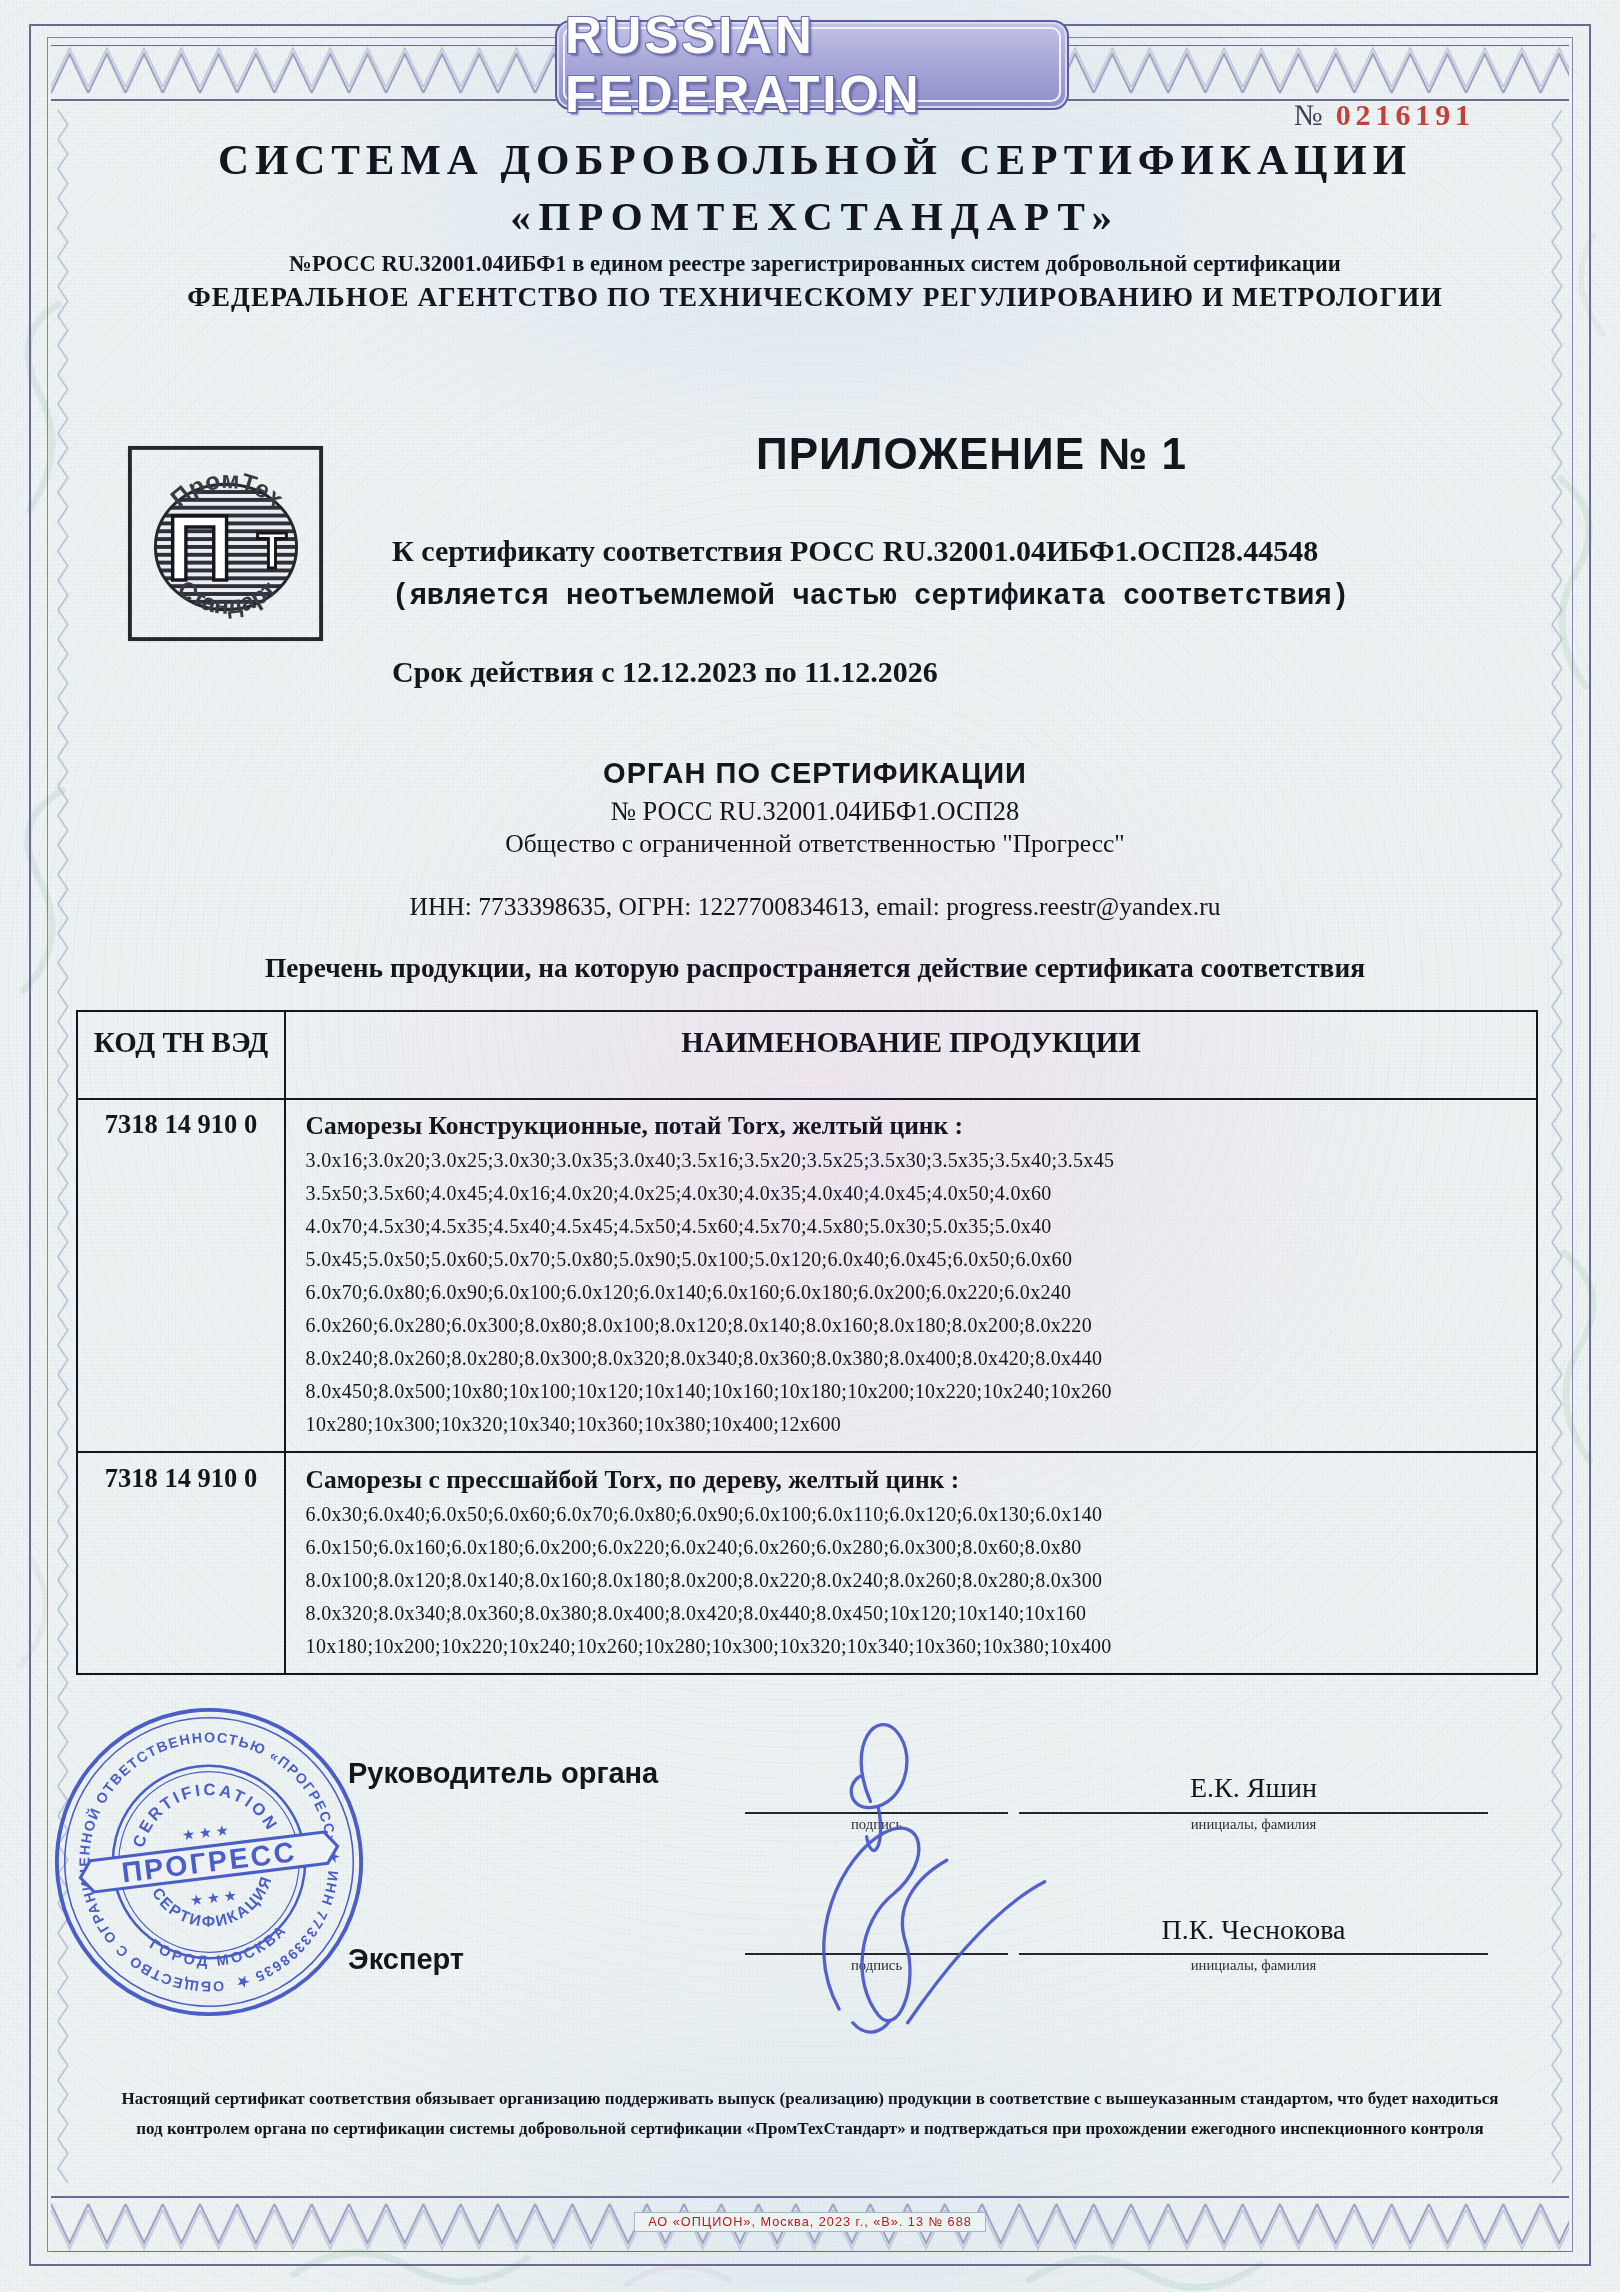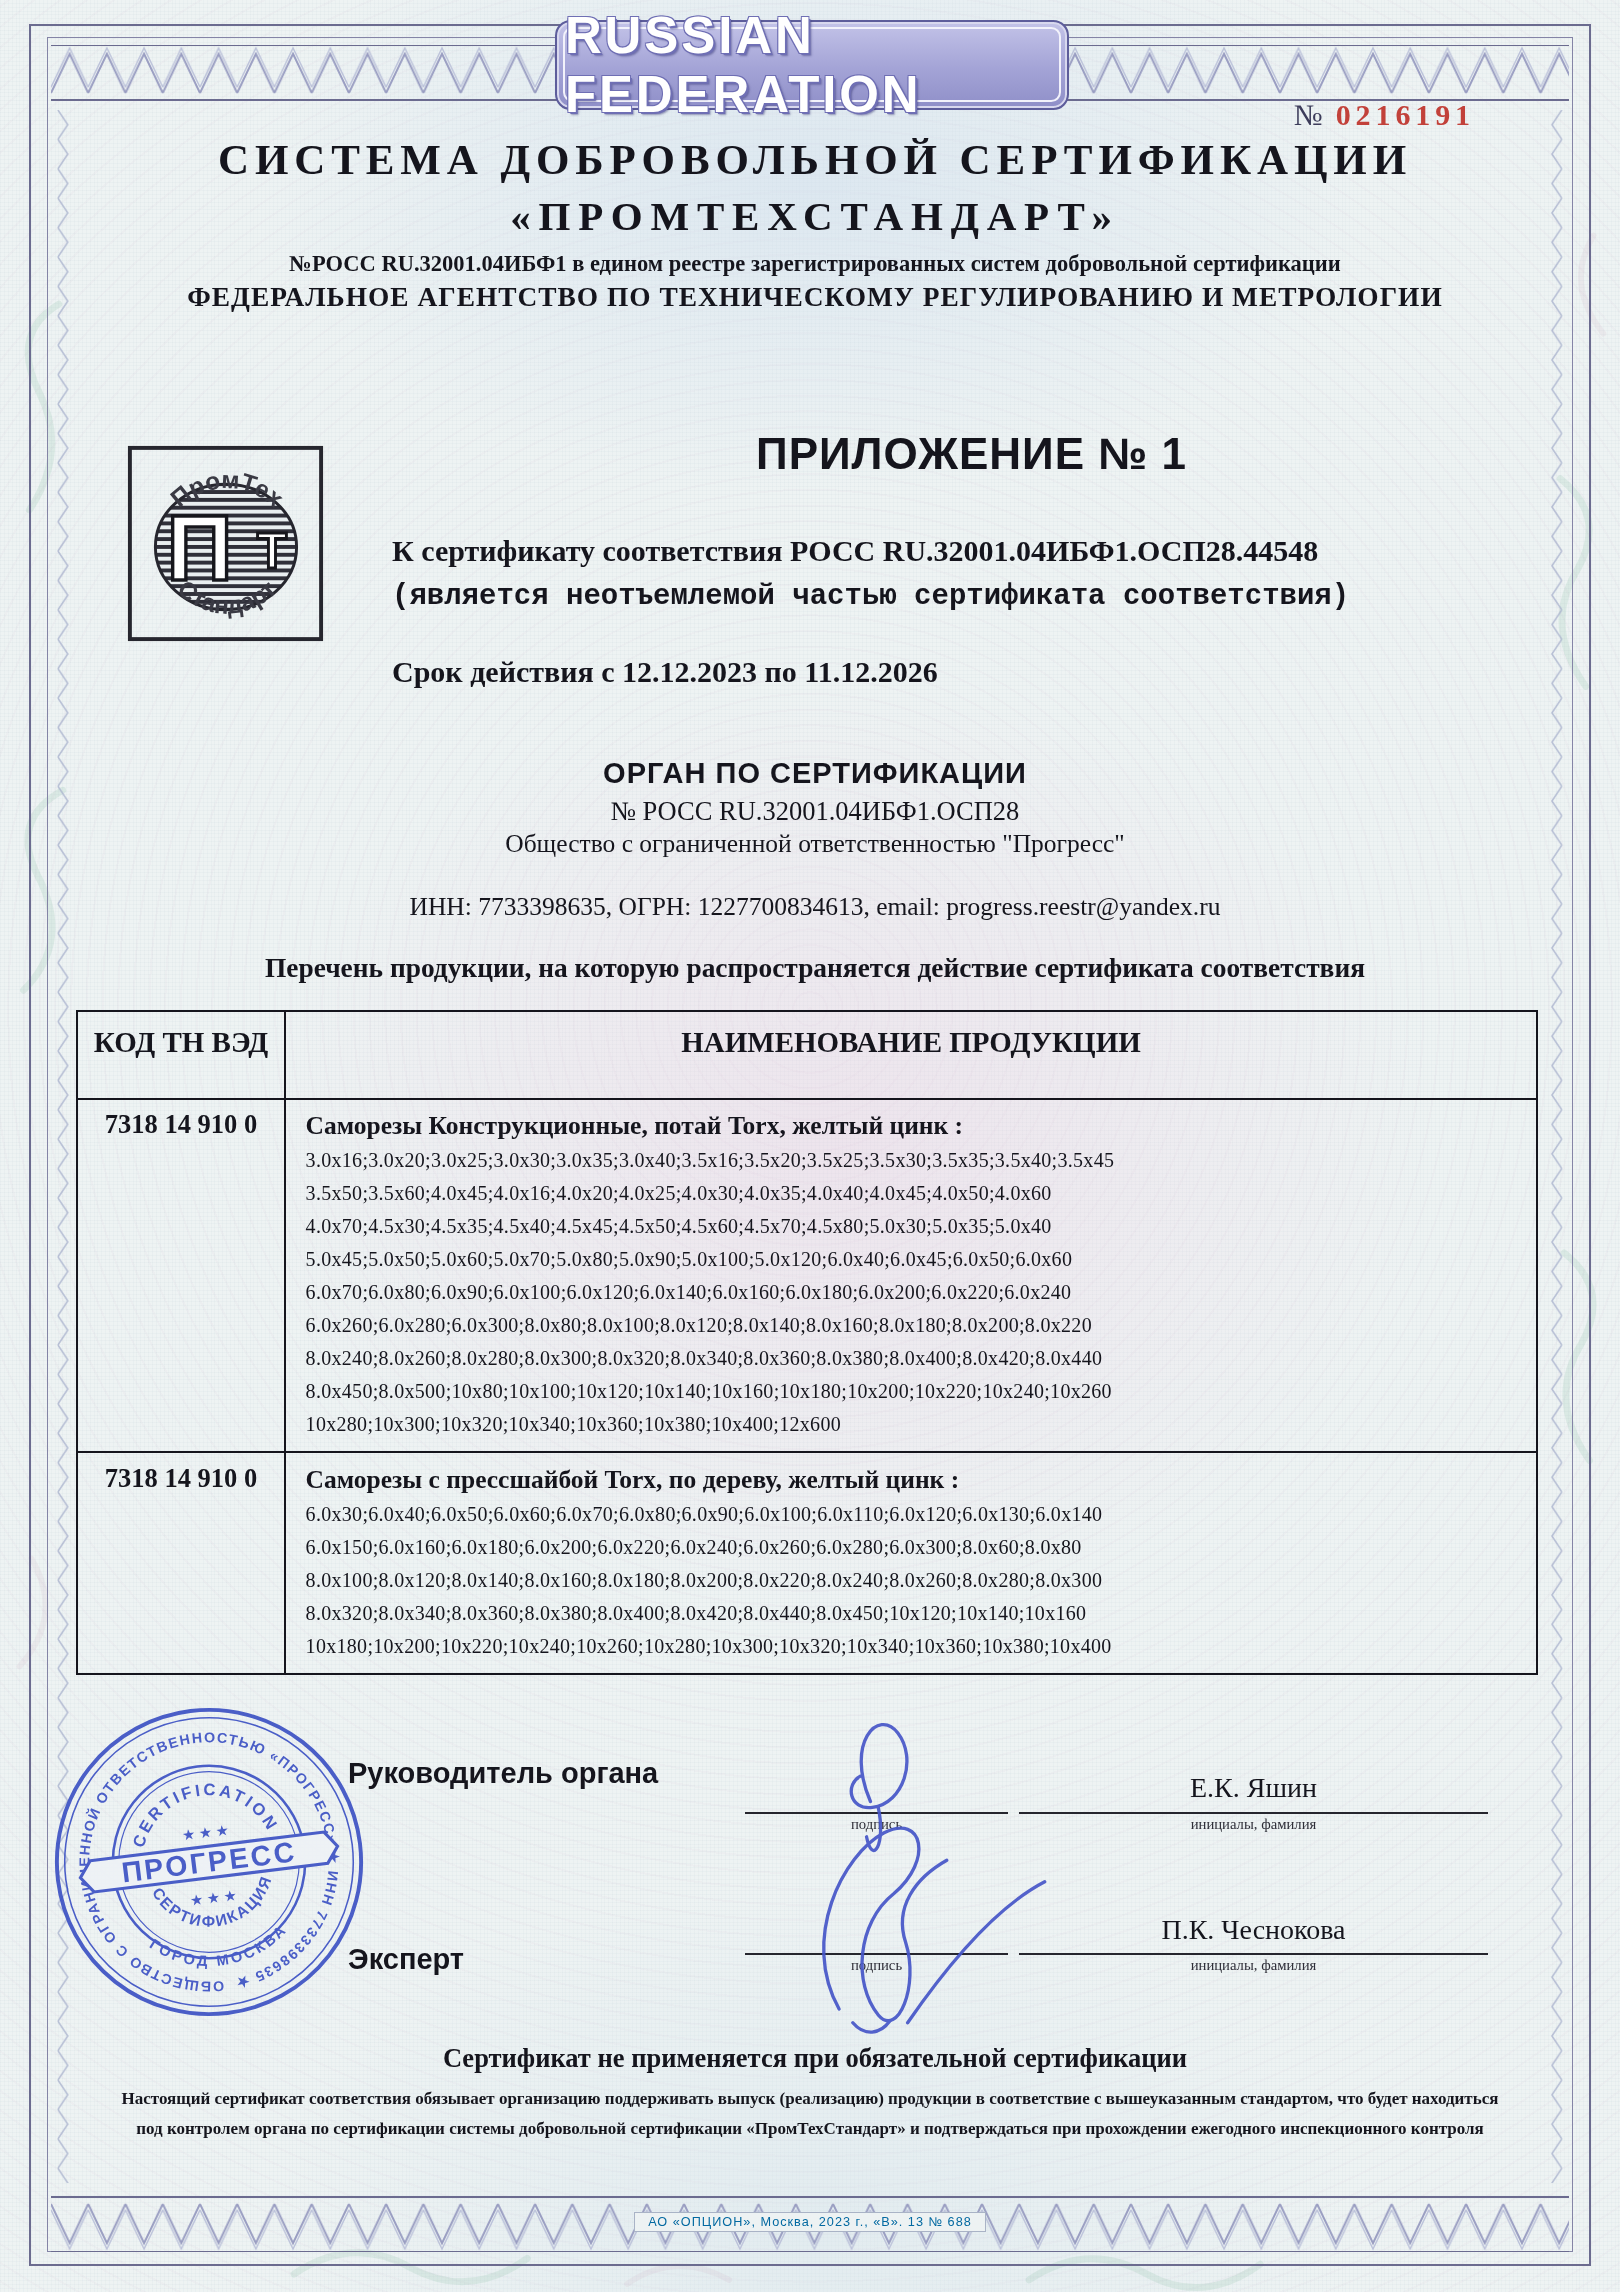--- a/index.html
+++ b/index.html
@@ -80,21 +80,21 @@
   .line-podpis{width:263px;border-top:2px solid #26262e;text-align:center;}
   .line-name{width:469px;border-top:2px solid #26262e;text-align:center;}
   .over-line{text-align:center;font-size:28px;}
   .caption{font-size:14.7px;color:#2e2e38;padding-top:2px;}
   .scrawl{left:637px;top:-9.8px;width:461px;height:372px;}
 
   
   .no-mandatory{top:2043px;font-size:26.5px;font-weight:bold;}
   .fineprint{top:2084px;left:78px;right:78px;text-align:center;font-size:17px;font-weight:bold;line-height:30px;}
   .band-bot-label{position:absolute;left:0;right:0;top:13.7px;text-align:center;}
-  .band-bot-label span{display:inline-block;background:#edf2f3;border:1px solid #a9b3c6;color:#0369a1;
+  .band-bot-label span{display:inline-block;background:#edf2f3;border:1px solid #a9b3c6;color:#b91c1c;
     font-size:12.7px;padding:2px 13.7px;letter-spacing:1px;font-family:"Liberation Sans",sans-serif;}
 
   .wm{pointer-events:none;}
 </style>
 </head>
 <body>
 
 <div class="page">
 
   <svg class="abs wm" style="left:0;top:0;width:1620px;height:2293px;" viewBox="0 0 1653 2339" width="1620" height="2293">
@@ -308,20 +308,19 @@
       <g fill="none" stroke="#4656c8" stroke-width="3.4" stroke-linecap="round" opacity="0.92">
         <path d="M238 118 C212 58, 246 22, 266 48 C286 74, 272 120, 240 124 C216 127, 212 100, 228 92"></path>
         <path d="M246 124 C254 162, 240 184, 234 154"></path>
         <path d="M206 330 C166 258, 210 172, 252 150 C292 130, 302 178, 262 212 C224 242, 220 304, 246 336 C266 360, 288 306, 274 262 C262 226, 284 196, 316 178"></path>
         <path d="M276 344 C316 286, 366 226, 416 200"></path>
         <path d="M220 344 C232 358, 248 356, 258 342"></path>
       </g>
     </svg>
   </div>
 
-  <div class="abs ctr no-mandatory">Сертификат не применяется при обязательной сертификации</div>
   <div class="abs fineprint">
     <div>Настоящий сертификат соответствия обязывает организацию поддерживать выпуск (реализацию) продукции в соответствие с вышеуказанным стандартом, что будет находиться</div>
     <div>под контролем органа по сертификации системы добровольной сертификации «ПромТехСтандарт» и подтверждаться при прохождении ежегодного инспекционного контроля</div>
   </div>
 
 </div>
 
 
 </body></html>

